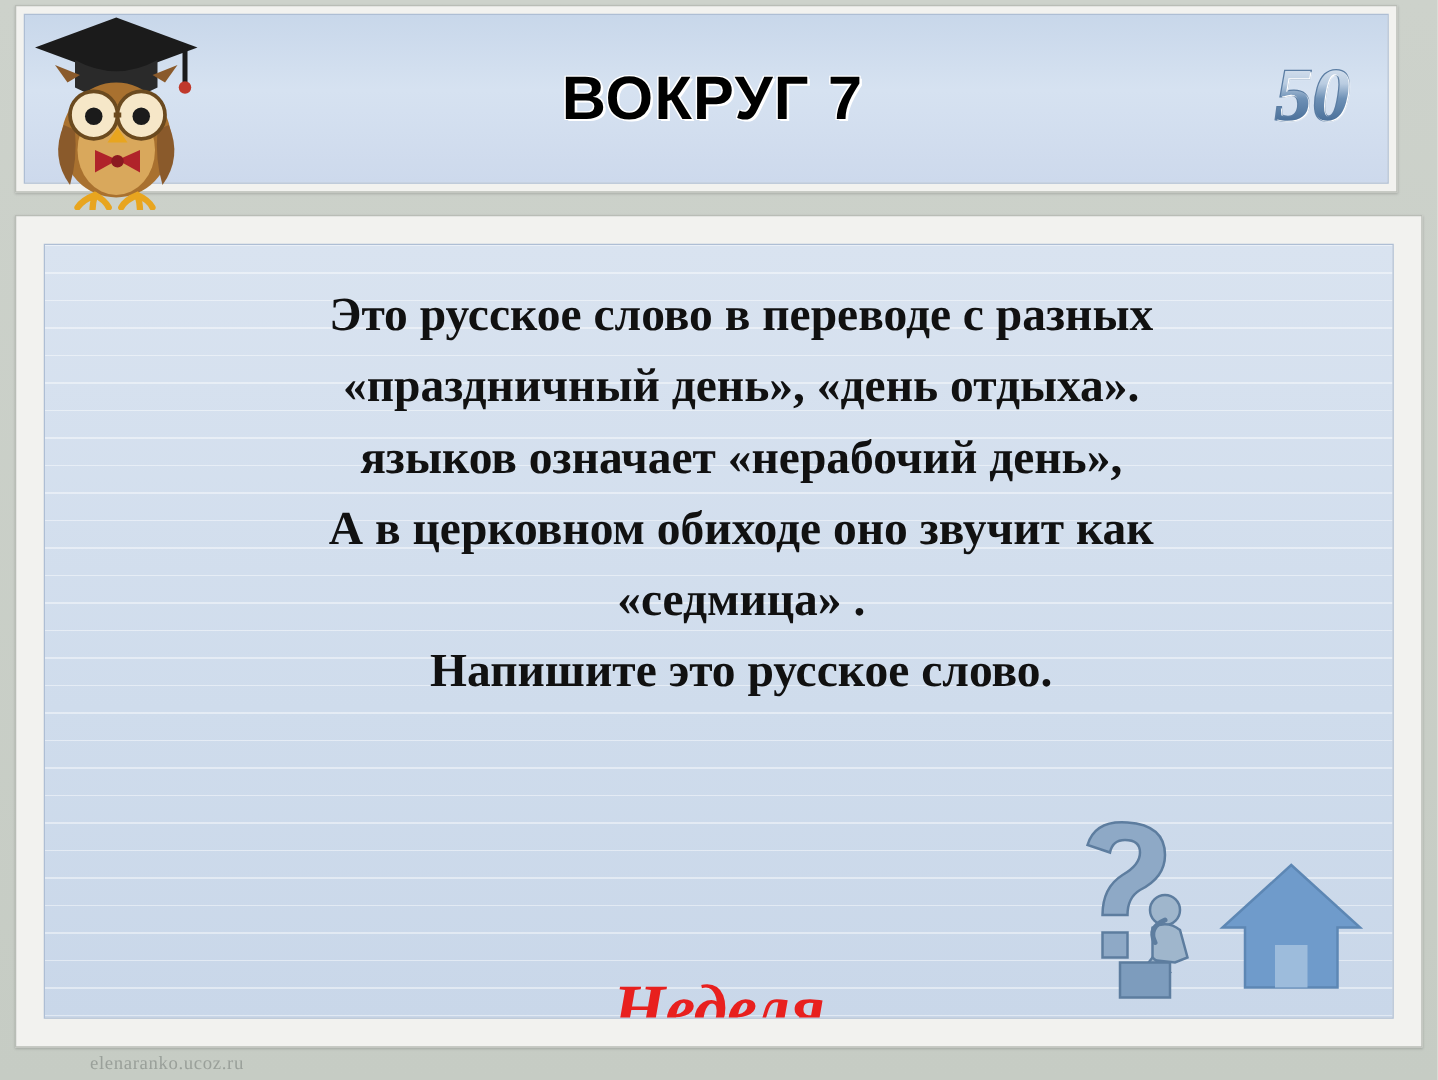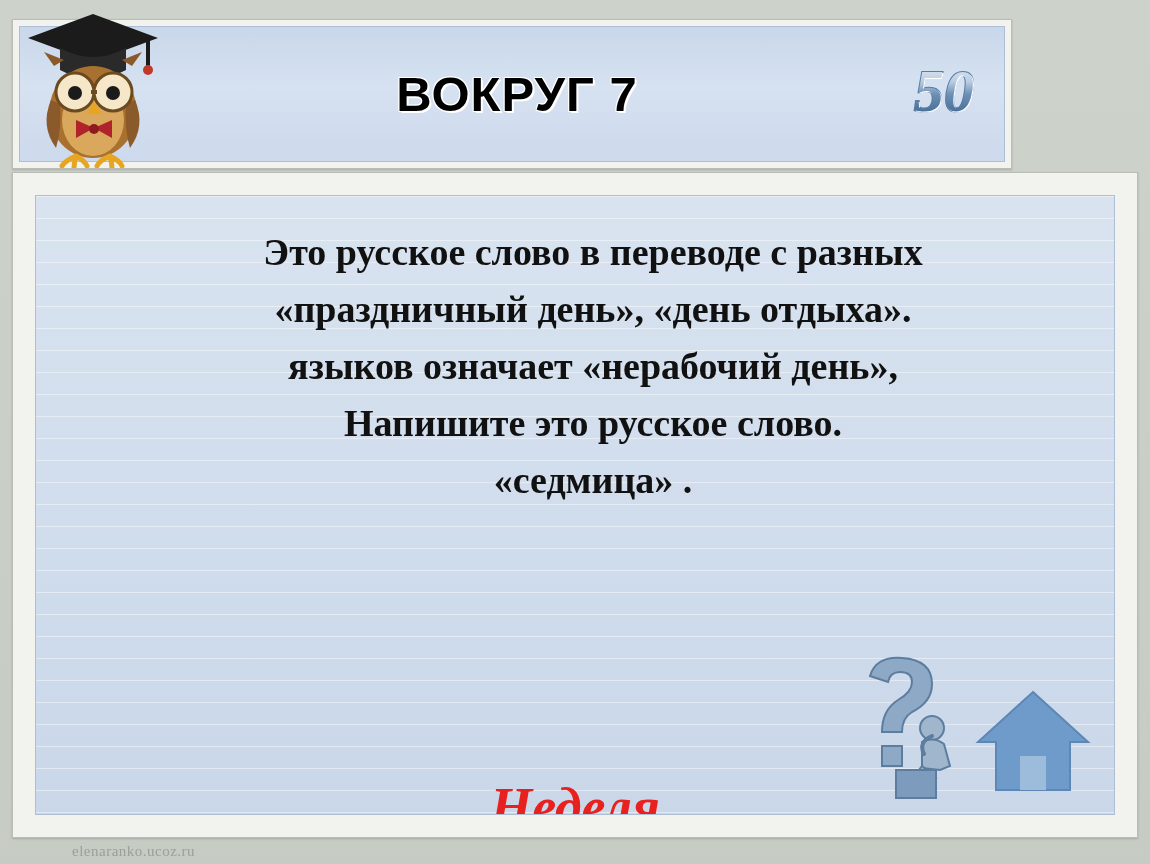--- a/index.html
+++ b/index.html
@@ -18,22 +18,22 @@
     width: 1150px;
     height: 864px;
     background: linear-gradient(180deg, #cdd2cb 0%, #c6ccc4 100%);
     box-sizing: border-box;
   }
 
   
   .header-panel {
     position: absolute;
     left: 12px;
-    top: 19px;
-    width: 1000px;
+    top: 4px;
+    width: 1106px;
     height: 150px;
     background: #f2f2ef;
     border: 1px solid #b9bdb6;
     box-sizing: border-box;
     padding: 6px;
     box-shadow: 0 1px 2px rgba(0,0,0,0.18);
   }
   .header-inner {
     position: relative;
     width: 100%;
@@ -230,22 +230,23 @@
     </svg>
   </div>
 
   <div class="body-panel">
     <div class="body-inner">
 
       <div class="question-text">
         <span class="line">Это русское слово в переводе с разных</span>
         <span class="line">«праздничный день», «день отдыха».</span>
         <span class="line">языков означает «нерабочий день»,</span>
+        <span class="line">А в церковном обиходе оно звучит как</span>
+        <span class="line">«седмица» .</span>
         <span class="line">Напишите это русское слово.</span>
-        <span class="line">«седмица» .</span>
       </div>
 
       <div class="answer-text">Неделя</div>
 
       <div class="thinker-icon">
         <svg viewBox="0 0 130 150" width="130" height="150" xmlns="http://www.w3.org/2000/svg">
 
           <path d="M34 22 Q40 2 66 4 Q96 6 96 30 Q96 48 76 58 Q66 64 66 78 L46 78 Q46 56 62 46 Q76 38 76 28 Q76 18 64 18 Q54 18 52 28 Z" fill="#8ea9c6" stroke="#5d7d9f" stroke-width="2"></path>
           <rect x="46" y="92" width="20" height="20" fill="#8ea9c6" stroke="#5d7d9f" stroke-width="2"></rect>
 

